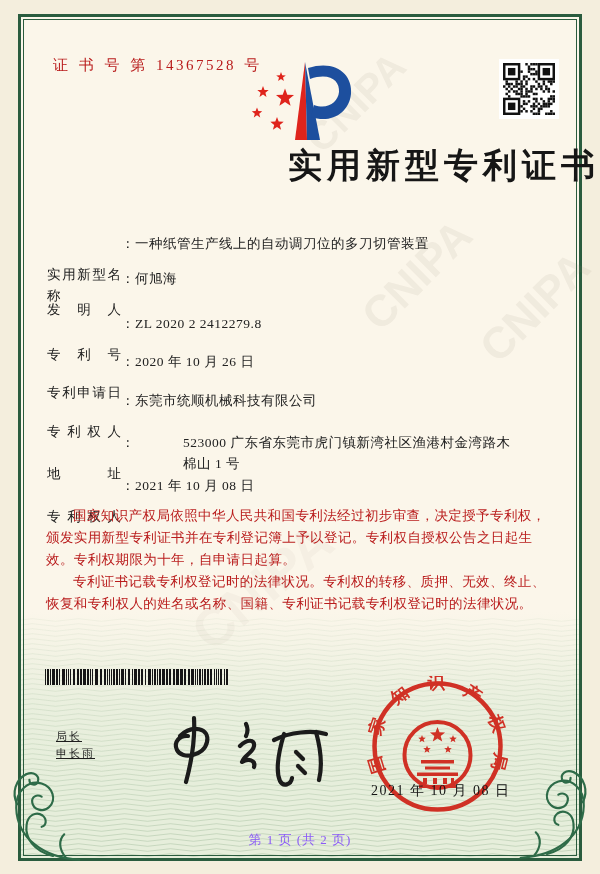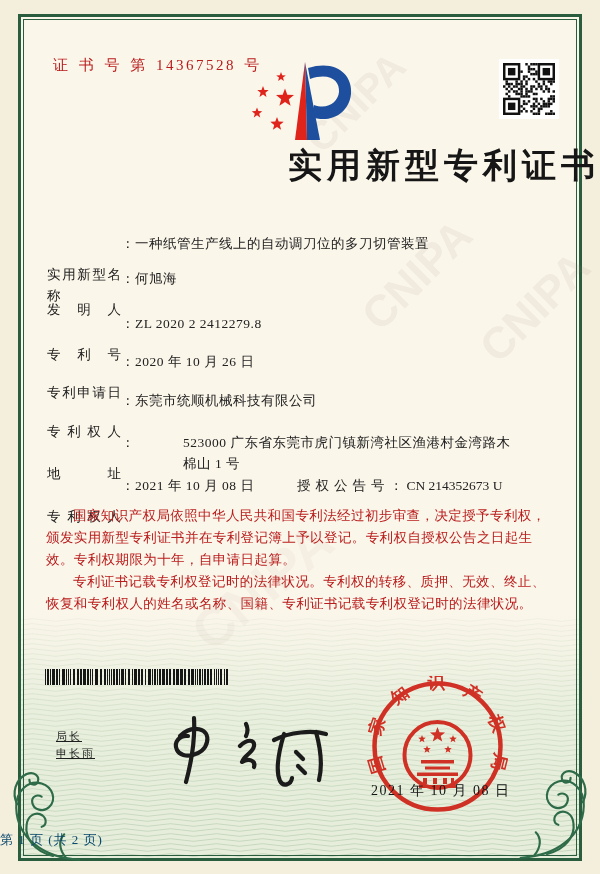--- a/index.html
+++ b/index.html
@@ -39,21 +39,21 @@
   .signer{position:absolute;left:56px;font-family:"Liberation Sans","DejaVu Sans",sans-serif;
           font-size:11px;color:#1d1d1d;letter-spacing:2px;text-decoration:underline;}
   .s-title{top:729px;} .s-name{top:755px;}
   .signature{position:absolute;left:150px;top:710px;}
   .signature path{stroke:#1b1b1b;fill:none;stroke-width:4.2;stroke-linecap:round;stroke-linejoin:round;}
   .seal{position:absolute;left:367px;top:676px;opacity:.93;}
   .seal .red{fill:var(--seal-red);}
   .seal .rs{stroke:var(--seal-red);fill:none;}
   .seal text{fill:var(--seal-red);font-size:17px;font-weight:700;font-family:"Liberation Serif",serif;}
   .seal-date{position:absolute;left:371px;top:782px;font-size:14px;letter-spacing:1.5px;color:#151515;}
-  .footer{position:absolute;left:0;right:0;top:831px;font-size:13px;letter-spacing:1px;color:#0c4a6e;}
+  .footer{position:absolute;left:0;right:0;top:831px;text-align:center;font-size:13px;letter-spacing:1px;color:#8b5cf6;}
   .wm{position:absolute;font-family:"Liberation Sans","DejaVu Sans",sans-serif;font-weight:700;
       color:rgba(150,140,115,.10);transform:rotate(-45deg);pointer-events:none;}
   .wm1{left:295px;top:80px;font-size:40px;}
   .wm2{left:350px;top:250px;font-size:44px;}
   .wm3{left:468px;top:282px;font-size:44px;}
   .wm4{left:180px;top:555px;font-size:54px;color:rgba(150,140,115,.06);transform:rotate(-40deg);}
 </style>
 </head>
 <body>
 
@@ -322,23 +322,20 @@
   <div class="frow addr" style="top:432px">
     <span class="flabel">地址</span>
       <span class="fcolon">：</span>
       <span class="fvalue">523000 广东省东莞市虎门镇新湾社区渔港村金湾路木棉山 1 号</span>
   </div>
   <div class="frow" style="top:475px">
     <span class="flabel">专利权人</span>
       <span class="fcolon">：</span>
       <span class="fvalue">2021 年 10 月 08 日</span>
   </div>
-  <div class="grant-no">
-    <span class="glabel">授权公告号</span><span>：</span> <span>CN 214352673 U</span>
-  </div>
 
   <div class="body-text">
     <p>国家知识产权局依照中华人民共和国专利法经过初步审查，决定授予专利权，颁发实用新型专利证书并在专利登记簿上予以登记。专利权自授权公告之日起生效。专利权期限为十年，自申请日起算。</p>
     <p>专利证书记载专利权登记时的法律状况。专利权的转移、质押、无效、终止、恢复和专利权人的姓名或名称、国籍、专利证书记载专利权登记时的法律状况。</p>
   </div>
 
   <svg class="barcode" id="barcode" width="183" height="16">
       <rect x="0" y="0" width="1" height="16" fill="#161616"></rect>
       <rect x="2" y="0" width="2" height="16" fill="#161616"></rect>
       <rect x="5" y="0" width="1" height="16" fill="#161616"></rect>

